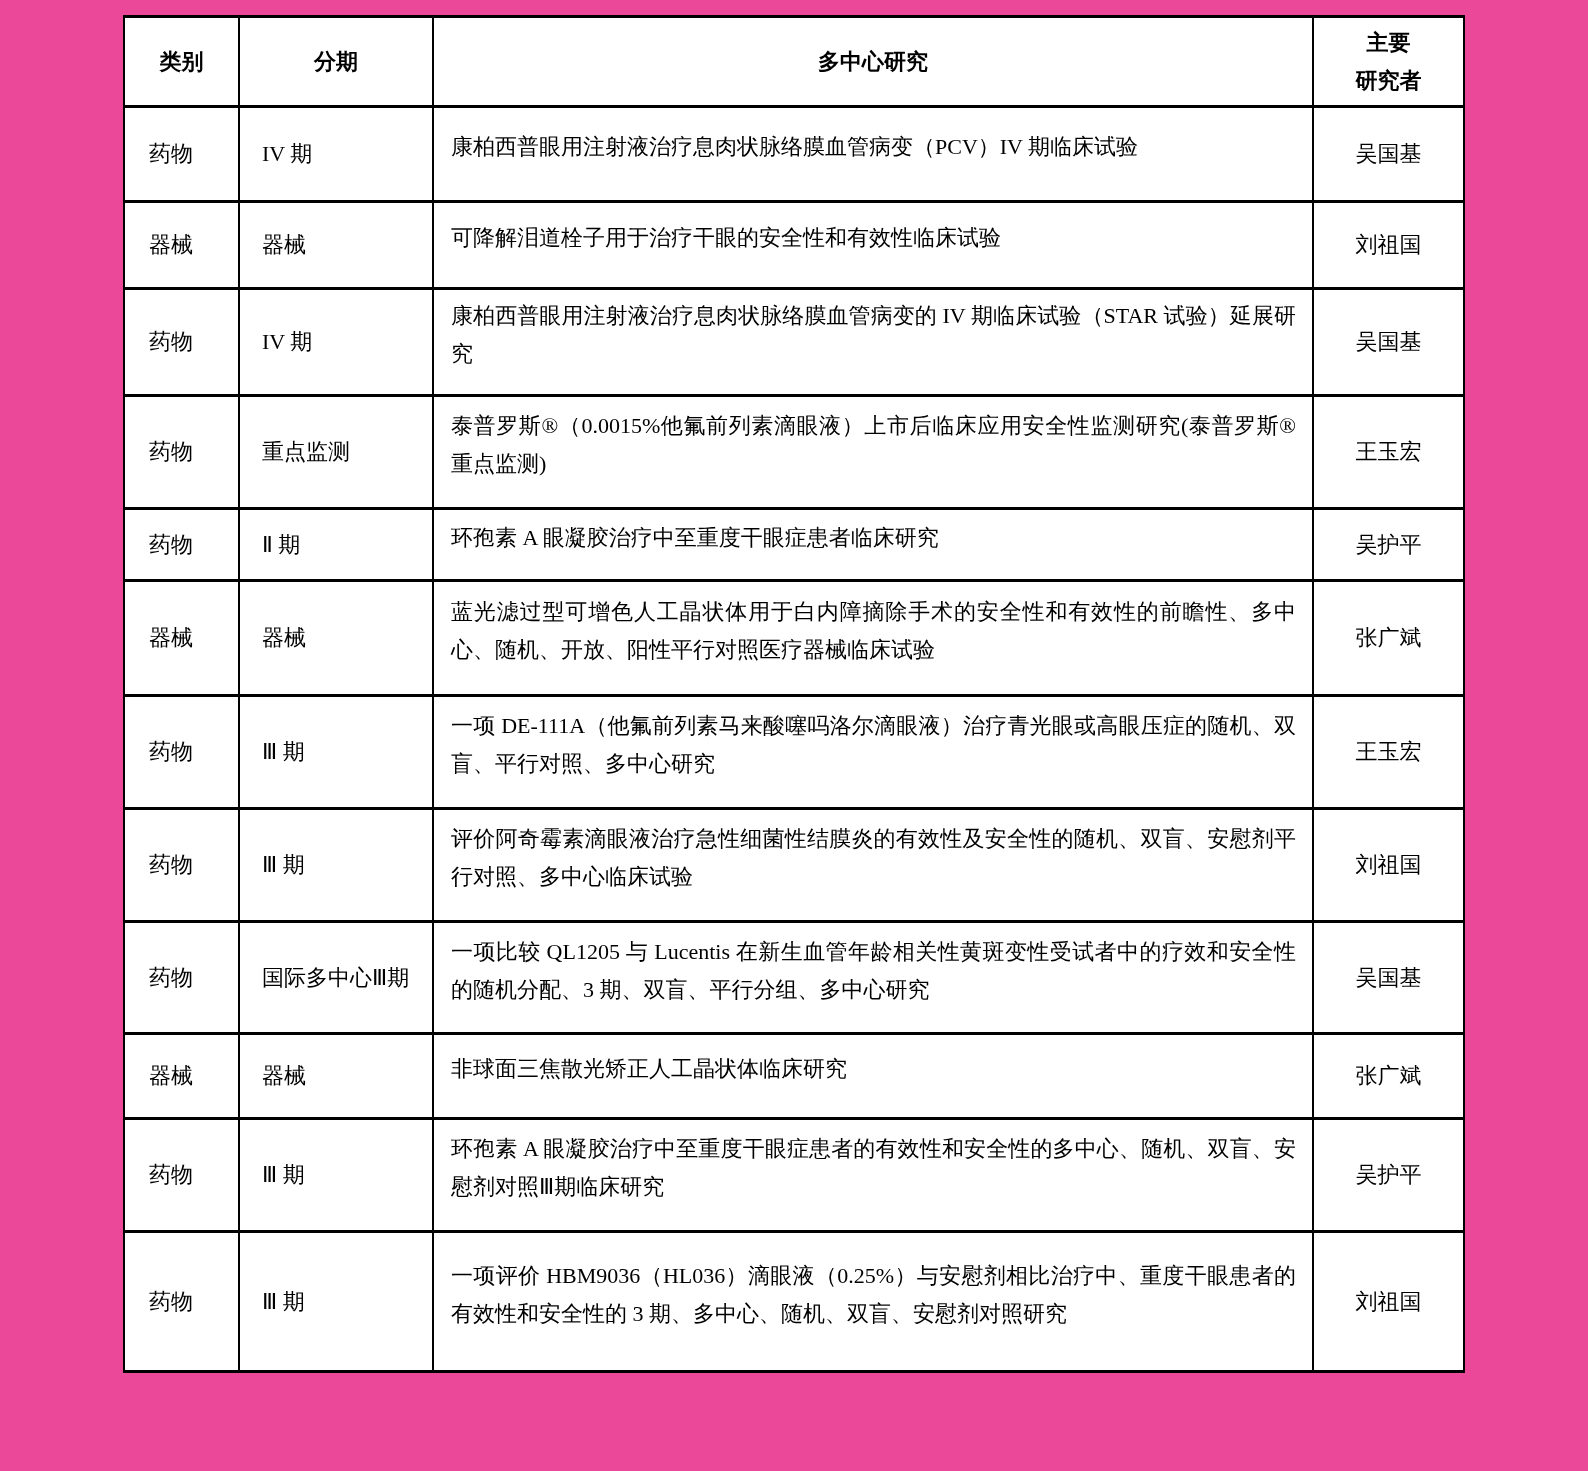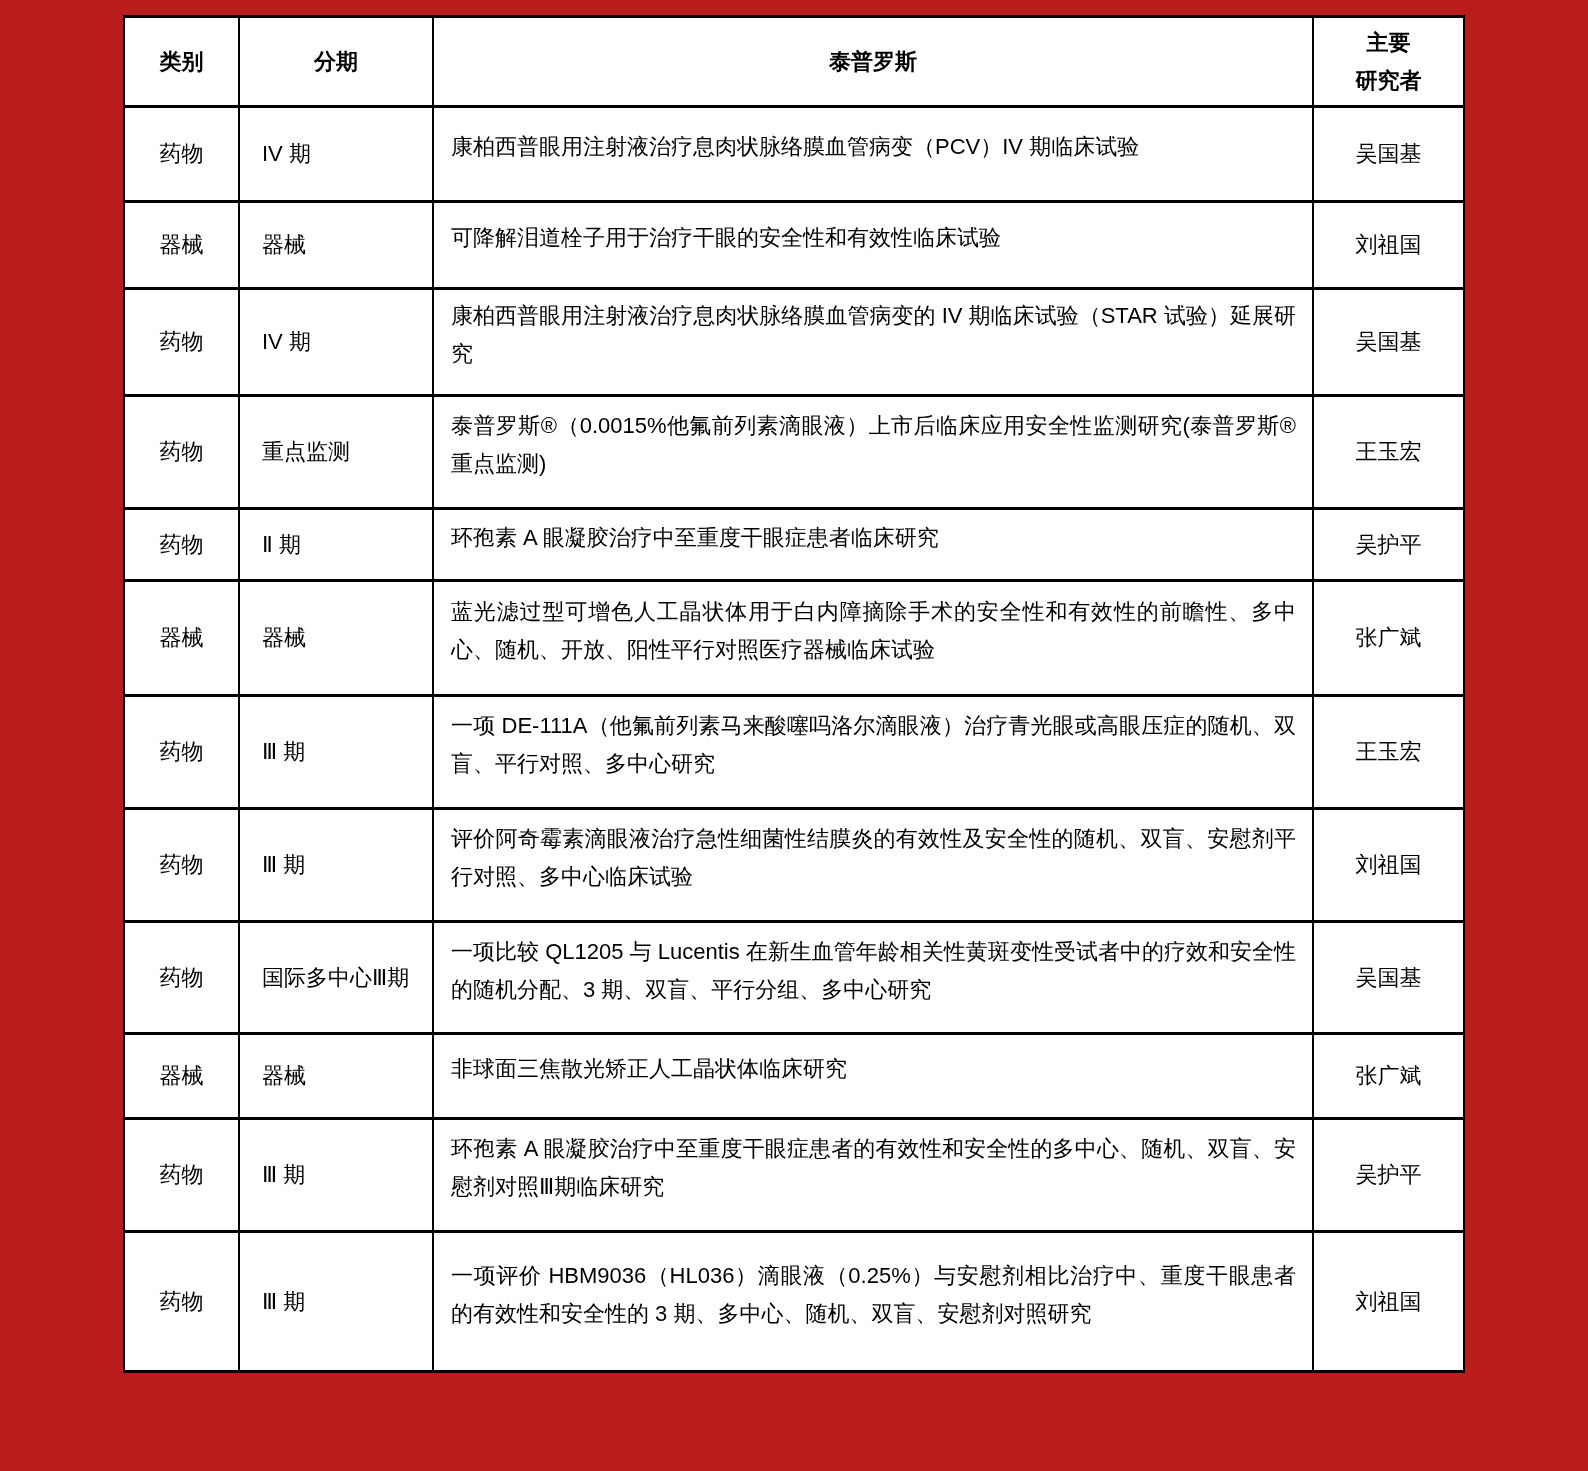--- a/index.html
+++ b/index.html
@@ -5,24 +5,25 @@
   html, body {
     margin: 0;
     padding: 0;
     background: #ffffff;
     font-family: "Liberation Sans", sans-serif;
     color: #000000;
   }
   .doc-page {
     width: 1588px;
     height: 1471px;
-    background: #b91c1c;
+    background: #ec4899;
     box-sizing: border-box;
     padding: 15px 0 0 123px;
     overflow: hidden;
+    font-family: Liberation Serif, serif;
   }
   table.trials {
     border-collapse: collapse;
     table-layout: fixed;
     width: 1340px;
     background: #ffffff;
   }
   table.trials th, table.trials td {
     border: 2px solid #000000;
     border-top-width: 3px;
@@ -33,41 +34,41 @@
     box-sizing: border-box;
     word-break: break-word;
   }
   table.trials thead th {
     height: 90px;
     font-weight: bold;
     text-align: center;
     padding: 0 6px;
   }
   th.th-pi { white-space: pre-line; line-height: 40px; }
-  td.cell-cat   { text-align: center; padding: 0 31px; }
+  td.cell-cat   { padding: 0 24px; }
   td.cell-phase { text-align: left; padding: 0 22px; line-height: 42px; }
   td.cell-proj  { text-align: justify; padding: 6px 16px 20px 17px; margin-top: 16px; }
   td.cell-pi    { text-align: center; padding: 0 24px; }
 </style>
 </head>
 <body>
 
 <div class="doc-page">
   <table class="trials">
     <colgroup>
       <col style="width:115px">
       <col style="width:194px">
       <col style="width:880px">
       <col style="width:151px">
     </colgroup>
     <thead>
       <tr>
         <th>类别</th>
         <th>分期</th>
-        <th>泰普罗斯</th>
+        <th>多中心研究</th>
         <th class="th-pi">主要
 研究者</th>
       </tr>
     </thead>
     <tbody id="trials-body">
         <tr style="height: 95px;">
           <td class="cell-cat">药物</td>
           <td class="cell-phase">IV 期</td>
           <td class="cell-proj">康柏西普眼用注射液治疗息肉状脉络膜血管病变（PCV）IV 期临床试验</td>
           <td class="cell-pi">吴国基</td>

